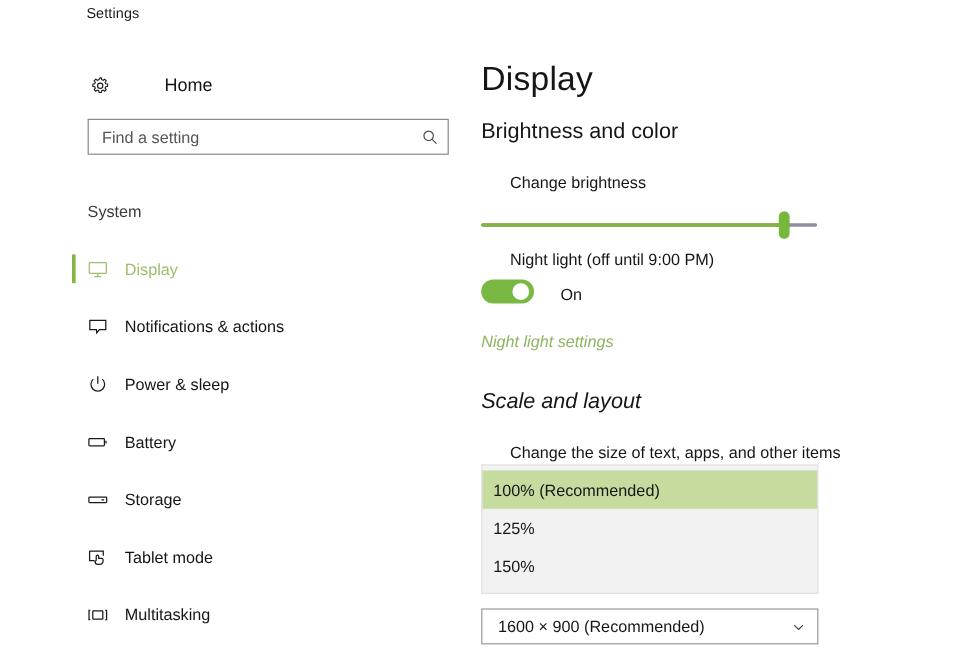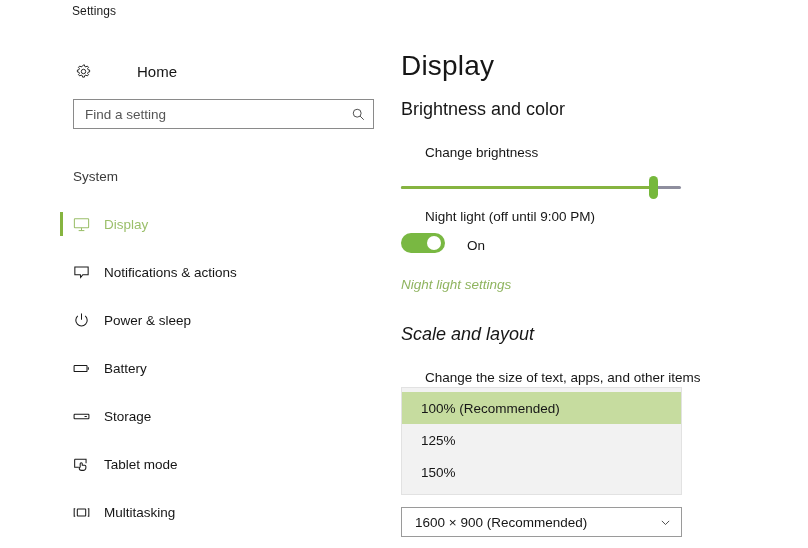--- a/index.html
+++ b/index.html
@@ -242,21 +242,21 @@
     width: 281px;
     background: #f2f2f2;
     border: 1px solid #e2e2e2;
     box-sizing: border-box;
     padding: 4px 0 6px 0;
   }
   .listbox .opt {
     height: 32px;
     display: flex;
     align-items: center;
-    padding-left: 19px;
+    padding-left: 9px;
     font-size: 13.5px;
     color: #161616;
     cursor: pointer;
     box-sizing: border-box;
   }
   .listbox .opt.selected {
     background: #c6dc9f;
   }
 
   

